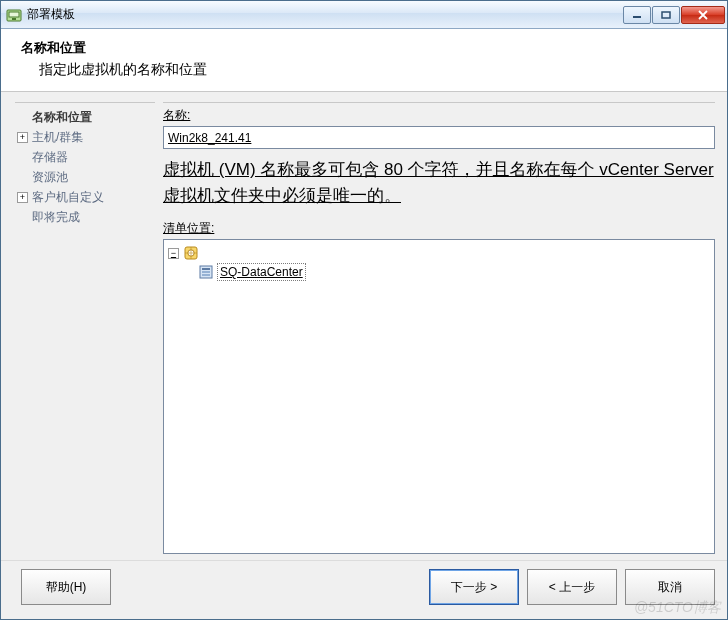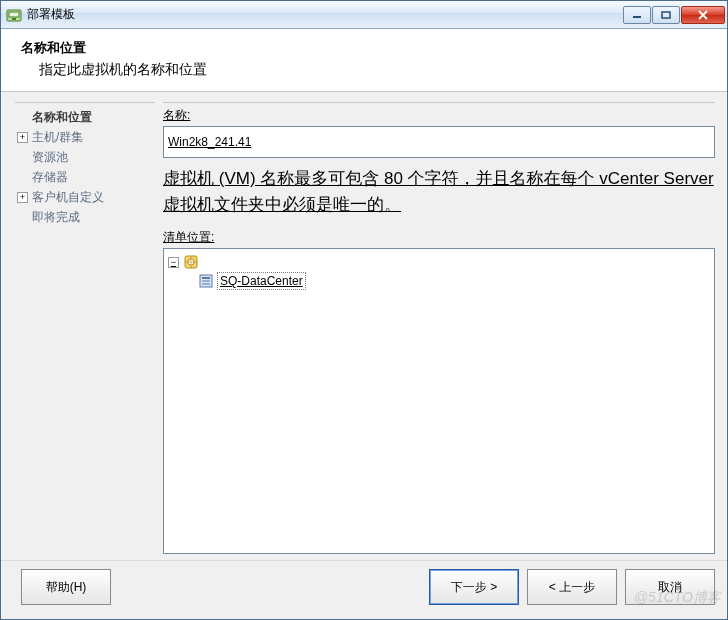--- a/index.html
+++ b/index.html
@@ -124,21 +124,21 @@
     flex-direction: column;
     min-height: 0;
     text-decoration: underline;
   }
   .field-label {
     font-size: 12px;
     margin-bottom: 2px;
   }
   .text-input {
     width: 100%;
-    height: 32px;
+    height: 23px;
     border: 1px solid #7a8aa0;
     background: #fff;
     font-size: 12px;
     padding: 2px 4px;
     font-family: inherit;
   }
   .hint {
     font-size: 17px;
     margin: 8px 0 12px 0;
     line-height: 1.5;
@@ -203,21 +203,21 @@
     cursor: default;
   }
   .wiz-btn.primary {
     border: 1px solid #2b5aa0;
     box-shadow: 0 0 0 1px #6ea4e6 inset;
   }
   .wiz-btn.help { min-width: 90px; }
   .watermark {
     position: absolute;
     right: 6px;
-    bottom: 12px;
+    bottom: 2px;
     font-size: 14px;
     color: rgba(0,0,0,0.15);
     font-style: italic;
     pointer-events: none;
   }
 </style>
 </head>
 <body>
 
 <div class="window">
@@ -261,25 +261,25 @@
       <div class="side-item bold">
         <span class="spacer"></span>
           <span>名称和位置</span>
       </div>
       <div class="side-item">
         <span class="expander">+</span>
           <span>主机/群集</span>
       </div>
       <div class="side-item">
         <span class="spacer"></span>
+          <span>存储器</span>
+      </div>
+      <div class="side-item">
+        <span class="spacer"></span>
           <span>资源池</span>
-      </div>
-      <div class="side-item">
-        <span class="spacer"></span>
-          <span>存储器</span>
       </div>
       <div class="side-item">
         <span class="expander">+</span>
           <span>客户机自定义</span>
       </div>
       <div class="side-item">
         <span class="spacer"></span>
           <span>即将完成</span>
       </div>
     </div>

